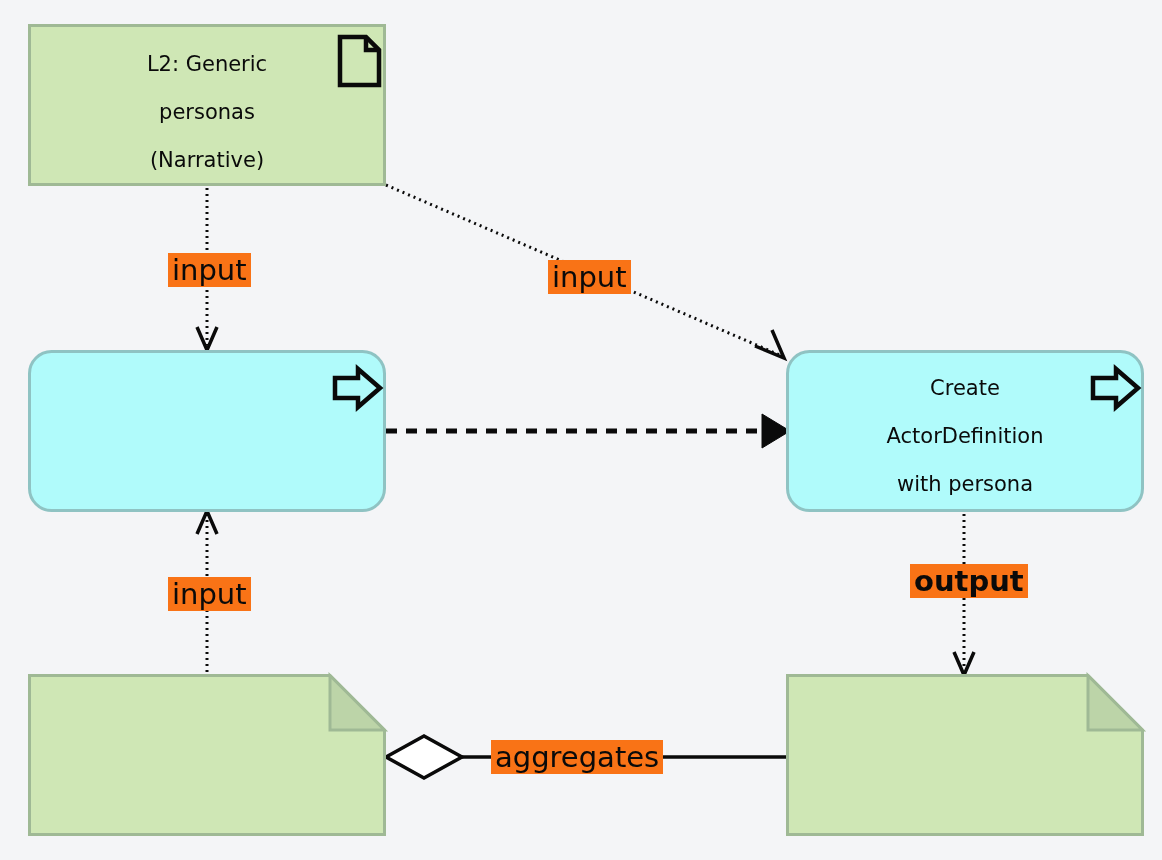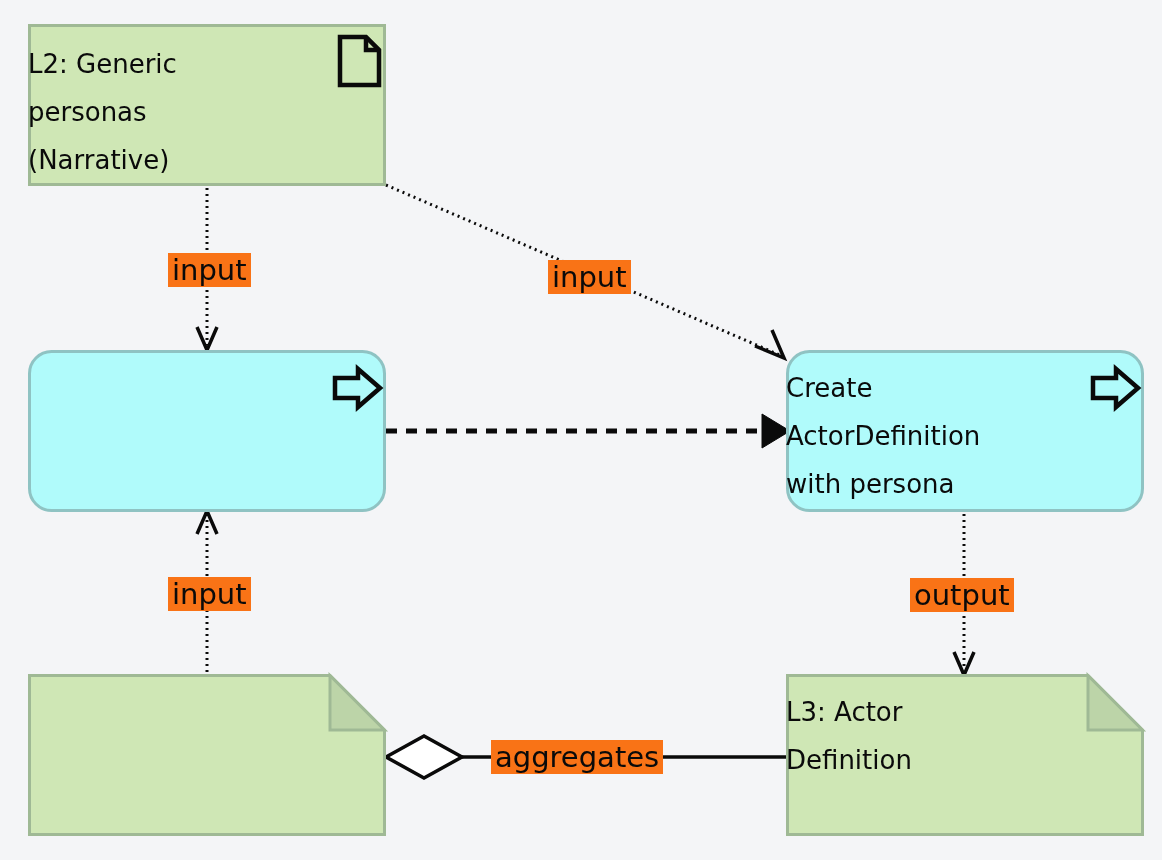--- a/index.html
+++ b/index.html
@@ -18,23 +18,23 @@
   svg.layer {
     position: absolute;
     left: 0;
     top: 0;
     width: 1162px;
     height: 860px;
     overflow: visible;
   }
   .node-label {
     position: absolute;
-    text-align: left;
+    text-align: center;
     color: #0a0a0a;
-    font-size: 26px;
+    font-size: 21px;
     line-height: 48px;
     white-space: pre;
     pointer-events: none;
     font-family: "DejaVu Sans", sans-serif;
   }
   .edge-label {
     position: absolute;
     color: #0a0a0a;
     font-size: 29px;
     line-height: 34px;
@@ -122,26 +122,24 @@
   <div class="node-label" style="left:28px; top:40px; width:358px;">L2: Generic
 personas
 (Narrative)</div>
 
 
   <div class="node-label" style="left:786px; top:364px; width:358px;">Create
 ActorDefinition
 with persona</div>
 
 
-  <div class="node-label" style="left:786px; top:688px; width:358px;">L3: Actor
-Definition</div>
 
   <div class="edge-label" style="left:168px; top:253px;">input</div>
 
   <div class="edge-label" style="left:548px; top:260px;">input</div>
 
   <div class="edge-label" style="left:168px; top:577px;">input</div>
 
-  <div class="edge-label" style="left:910px; top:578px;">output</div>
+  <div class="edge-label" style="left:910px; top:564px;font-weight:bold;">output</div>
 
   <div class="edge-label" style="left:491px; top:740px;">aggregates</div>
 
 </div>
 
 </body></html>

